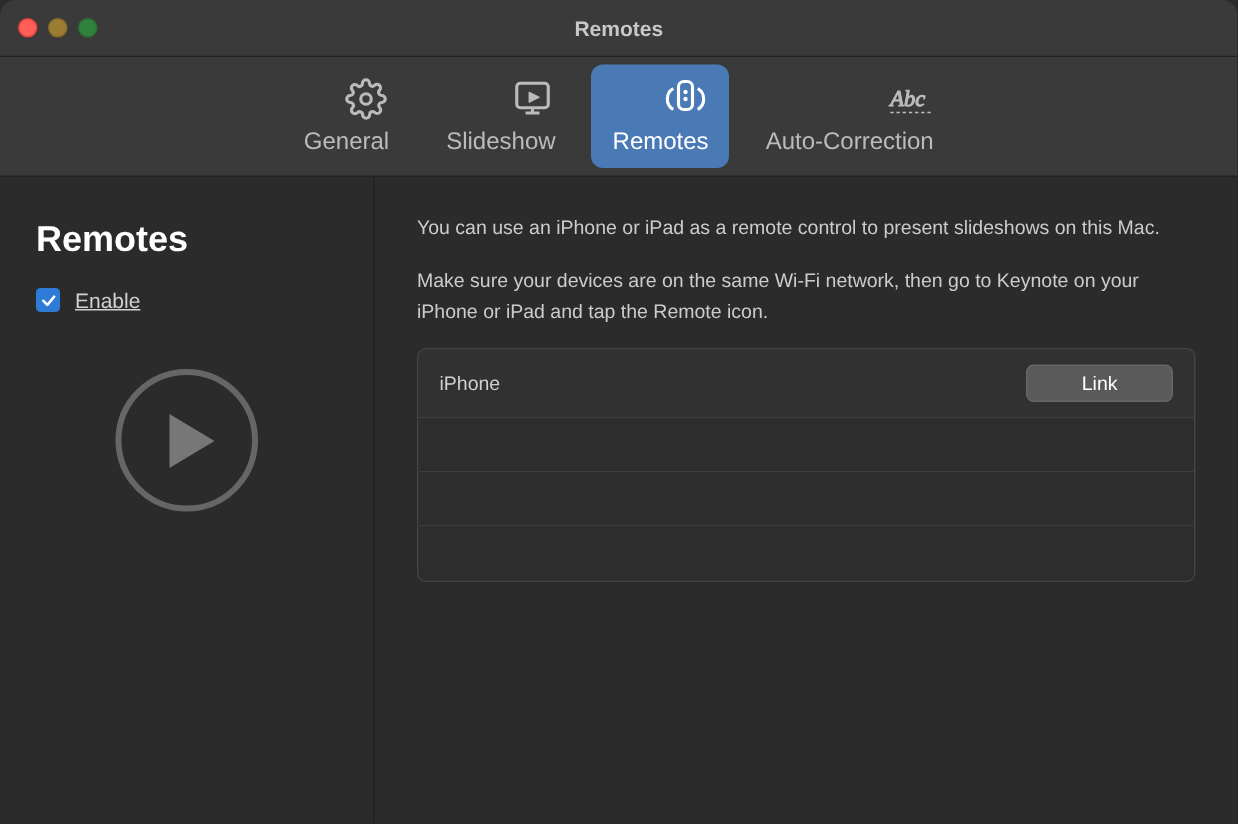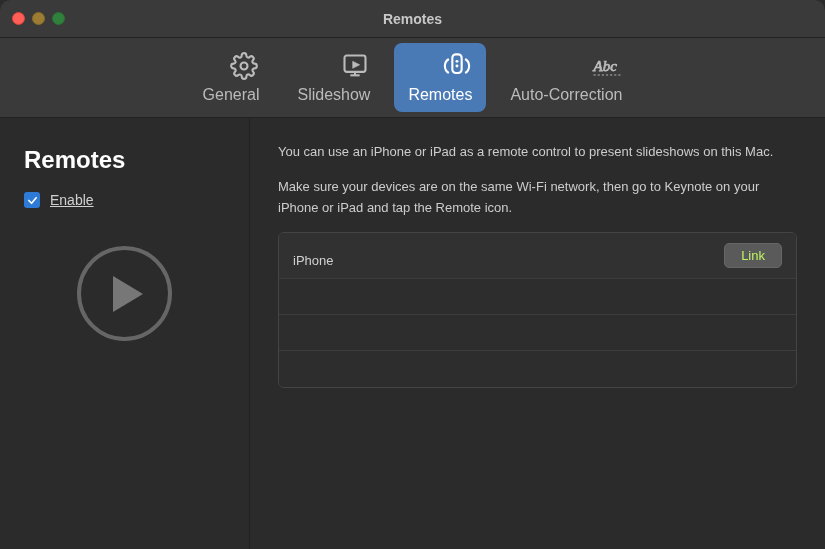--- a/index.html
+++ b/index.html
@@ -189,21 +189,21 @@
     
     .device-table {
       border: 1px solid #444;
       border-radius: 6px;
       overflow: hidden;
       margin-top: 10px;
     }
 
     .device-row {
       display: flex;
-      align-items: flex-end;
+      align-items: center;
       justify-content: space-between;
       padding: 10px 14px;
       background: #313131;
       border-bottom: 1px solid #3d3d3d;
       min-height: 44px;
     }
     .device-row:last-child {
       border-bottom: none;
     }
     .device-row.empty {
@@ -213,23 +213,23 @@
 
     .device-name {
       color: #d0d0d0;
       font-size: 13px;
     }
 
     .link-button {
       background: #5a5a5a;
       border: 1px solid #666;
       border-radius: 5px;
-      color: #bef264;
+      color: #ffffff;
       font-size: 13px;
-      padding: 4px 16px;
+      padding: 4px 36px;
       cursor: pointer;
     }
   </style>
 </head>
 <body>
 
 <div class="titlebar">
   <div class="traffic-lights">
     <div class="traffic-light tl-red"></div>
     <div class="traffic-light tl-yellow"></div>

